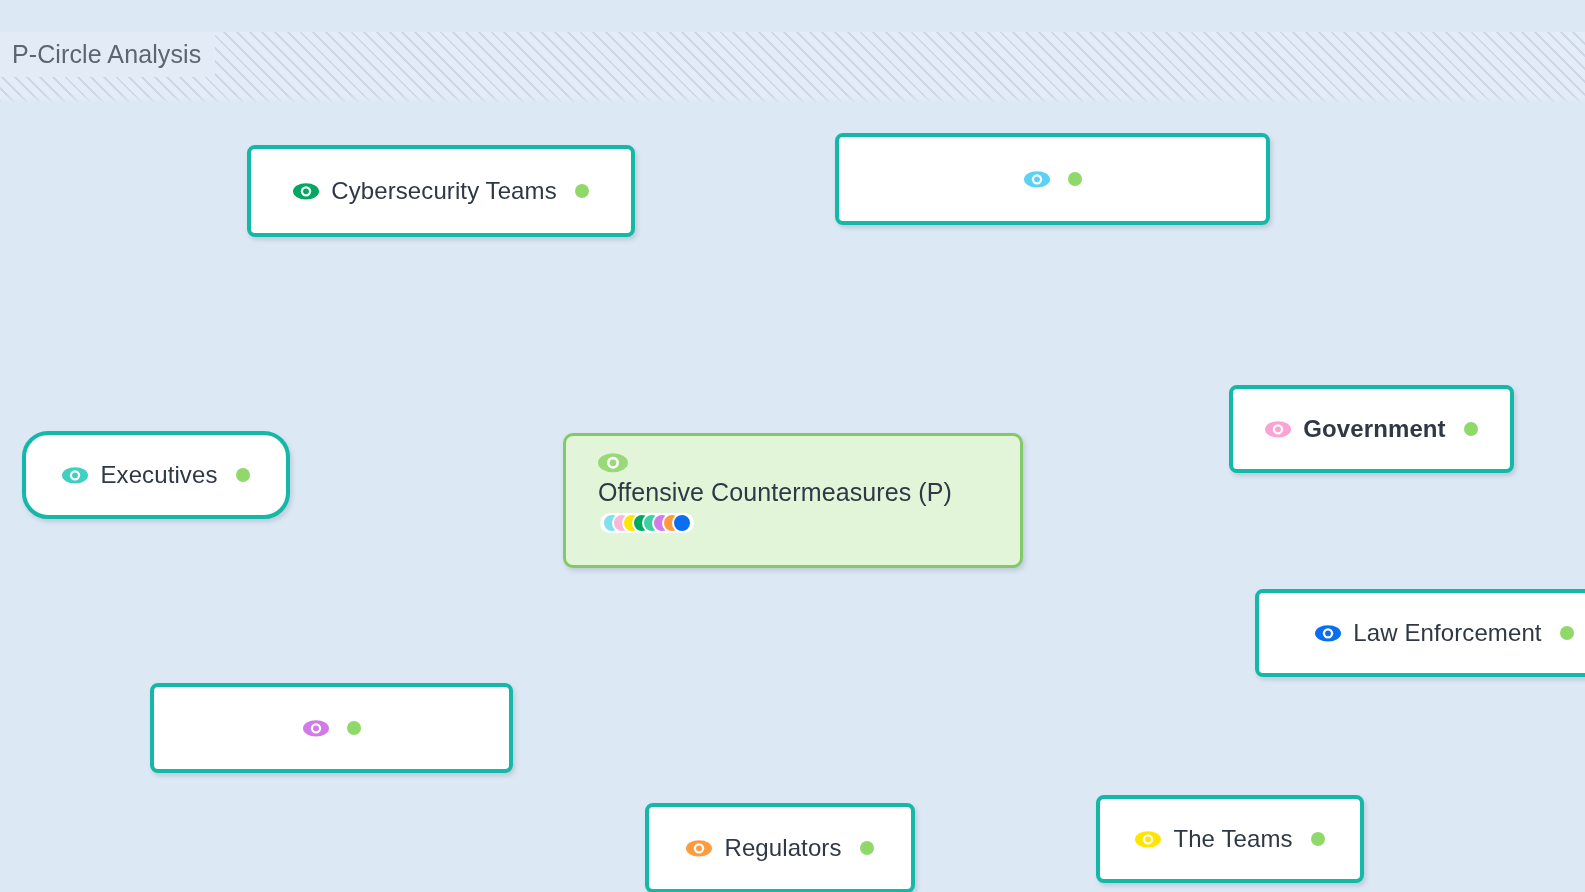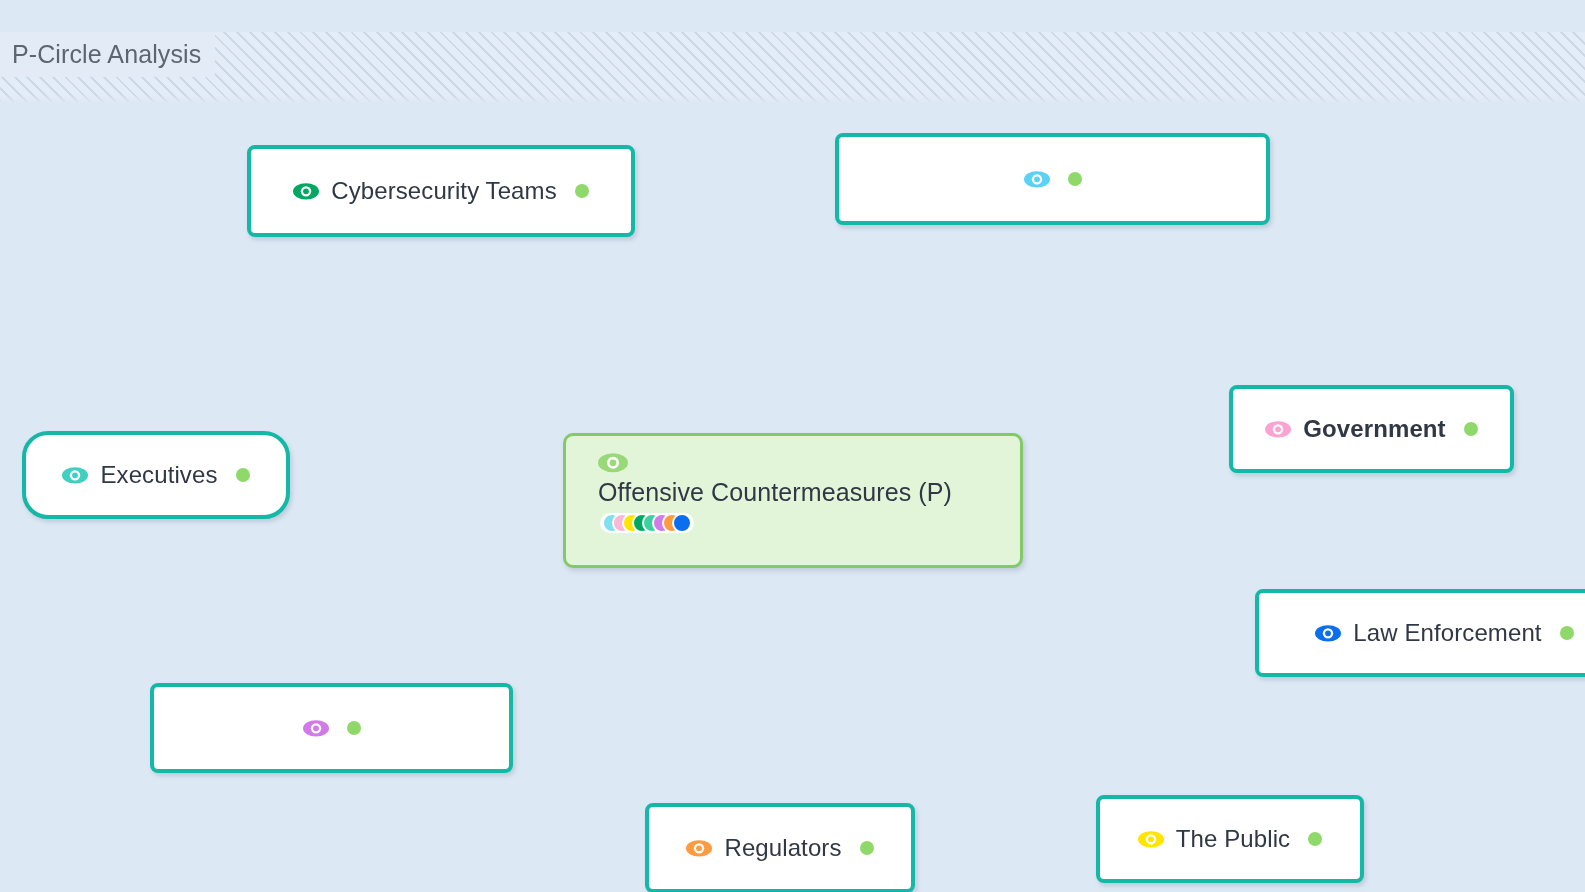--- a/index.html
+++ b/index.html
@@ -259,21 +259,21 @@
         </div>
         <div class="node" style="left: 1096px; top: 693px; width: 268px; height: 88px;">
           <div class="node-inner">
             <span style="display: flex;">
               <svg class="eye" width="26" height="18.72" viewBox="0 0 30 20">
                 <ellipse cx="15" cy="10" rx="15" ry="9.5" fill="#ffe500"></ellipse>
                 <circle cx="15" cy="10" r="6" fill="#ffffff"></circle>
                 <circle cx="15" cy="10" r="3.4" fill="#ffe500"></circle>
               </svg>
             </span>
-            <span class="node-label">The Public</span>
+            <span class="node-label">The Teams</span>
             <span class="status-dot" style="background: rgb(143, 217, 106);"></span>
           </div>
         </div>
       </div>
     <div id="center-host">
         <div class="node-center" style="left: 563px; top: 331px; width: 460px; height: 135px;">
           <span style="display: flex;">
             <svg class="eye" width="30" height="21.599999999999998" viewBox="0 0 30 20">
               <ellipse cx="15" cy="10" rx="15" ry="9.5" fill="#9ad97a"></ellipse>
               <circle cx="15" cy="10" r="6" fill="#ffffff"></circle>

